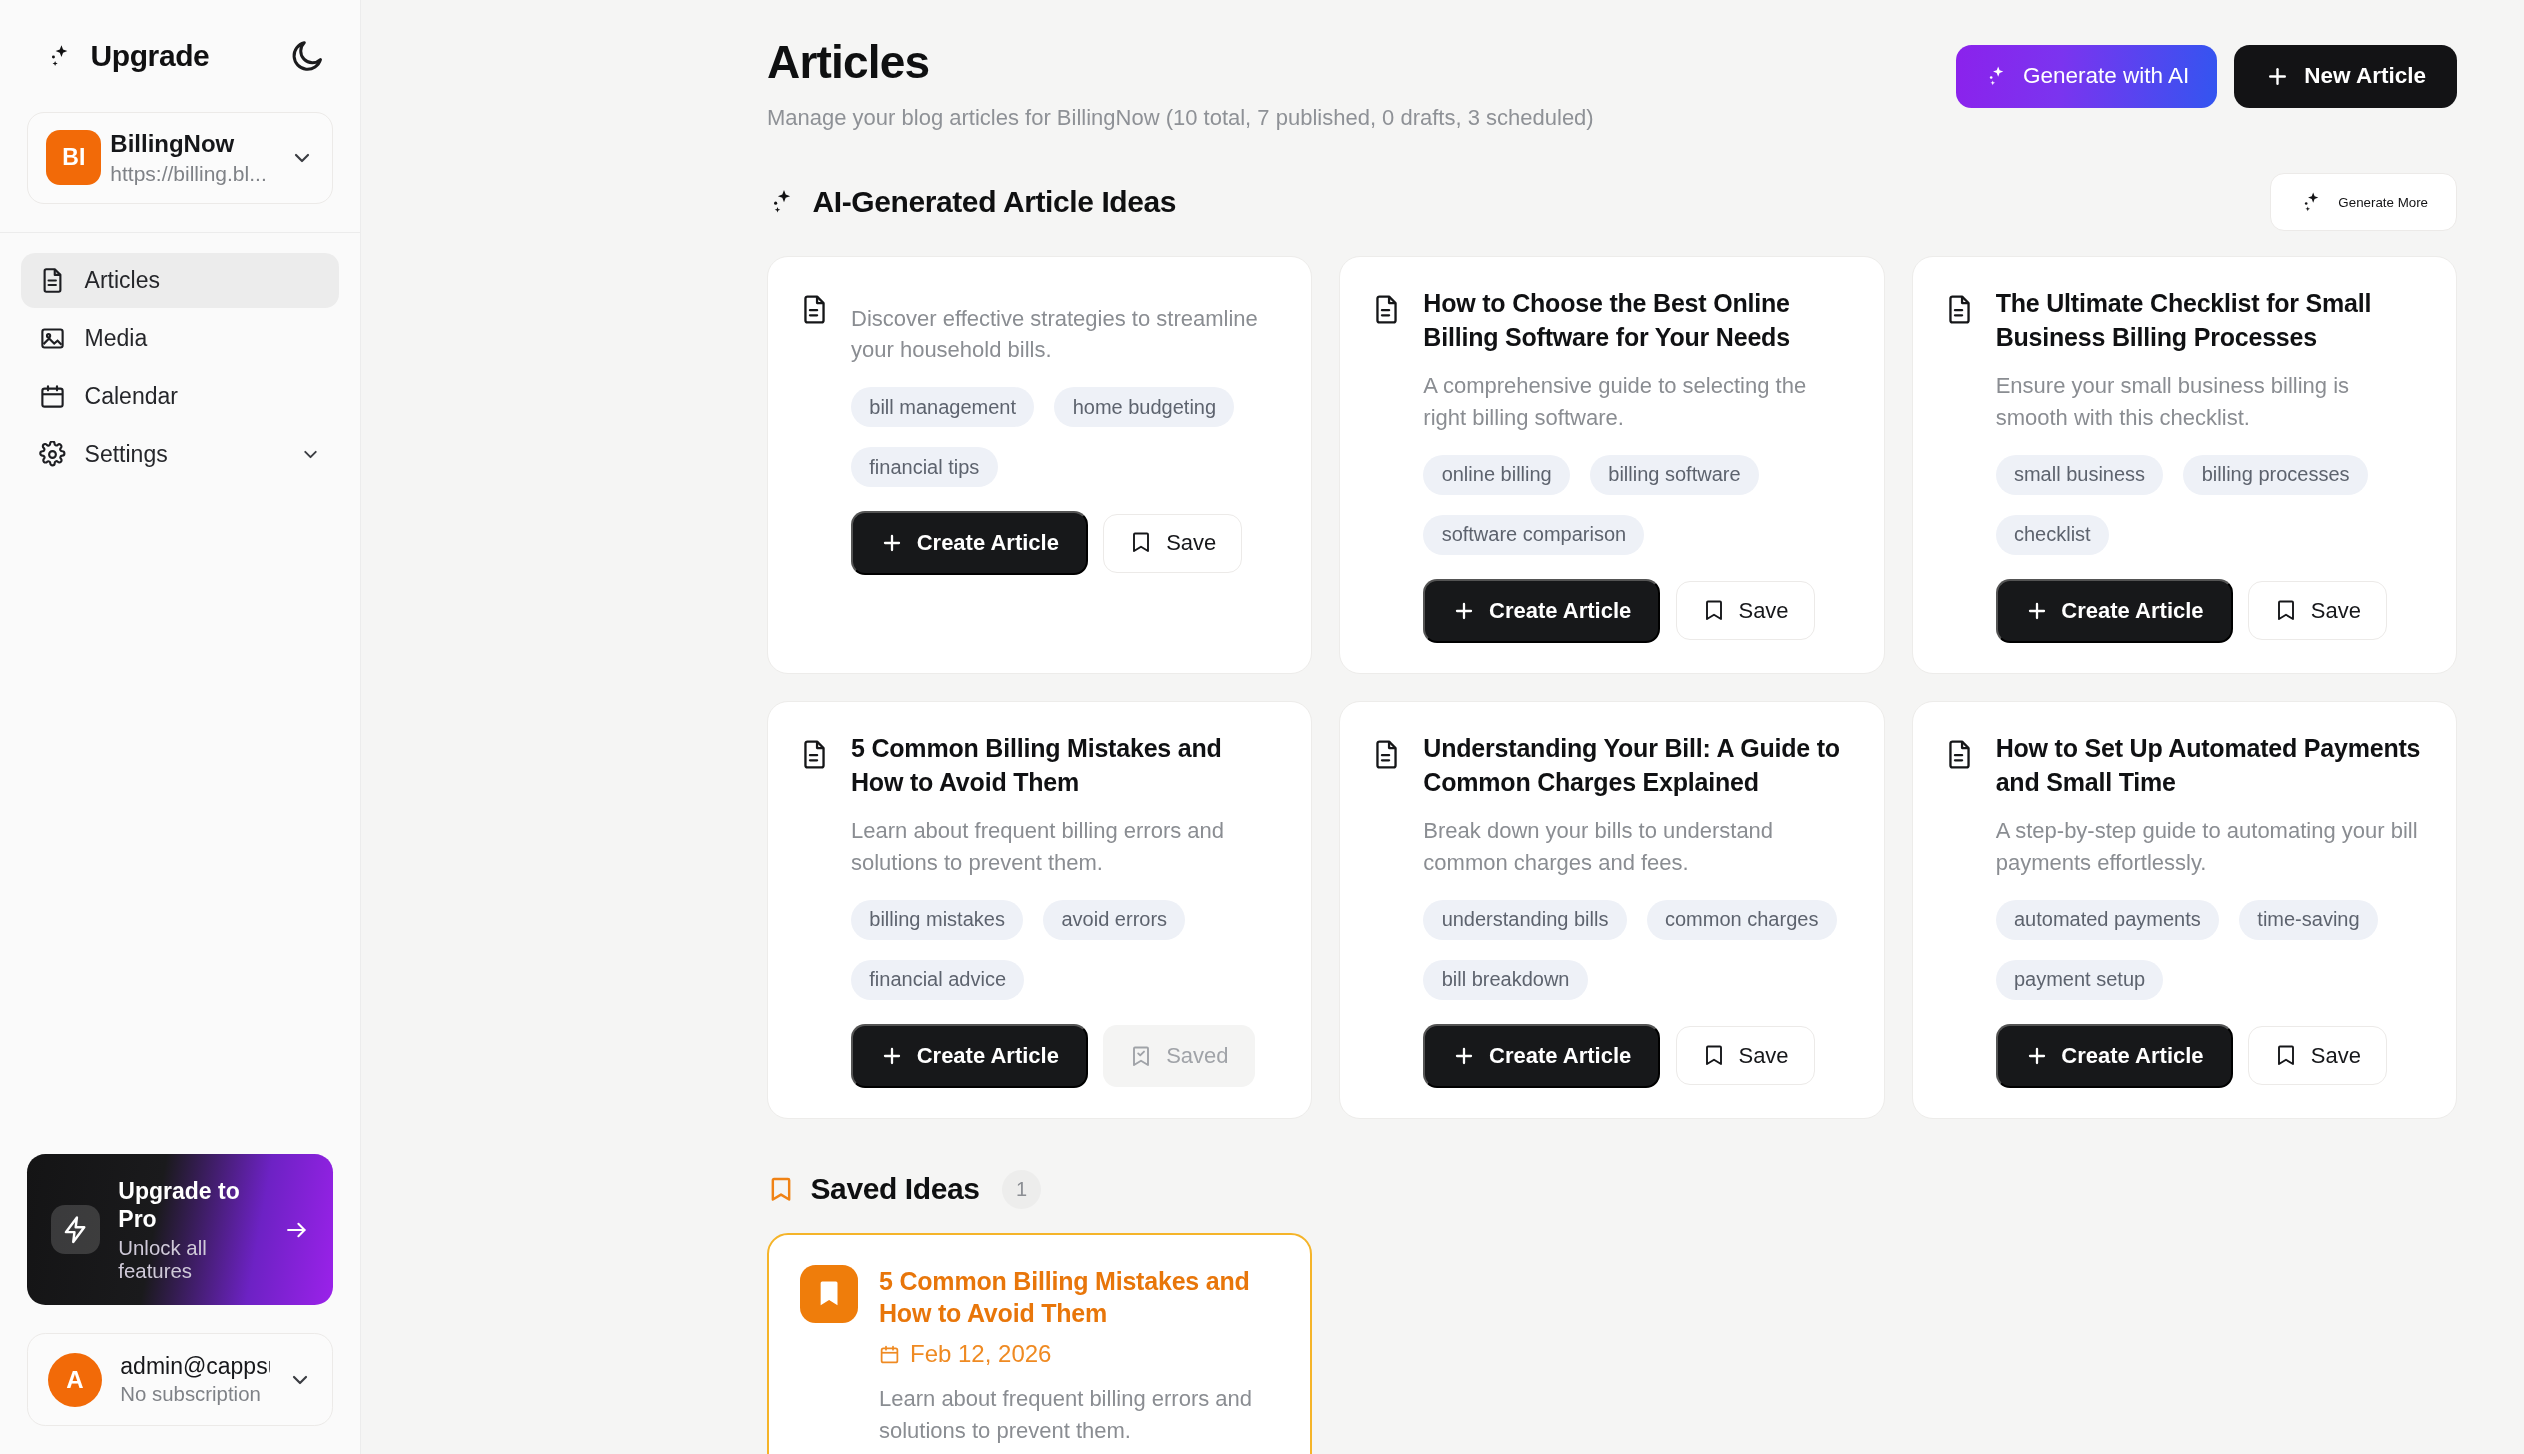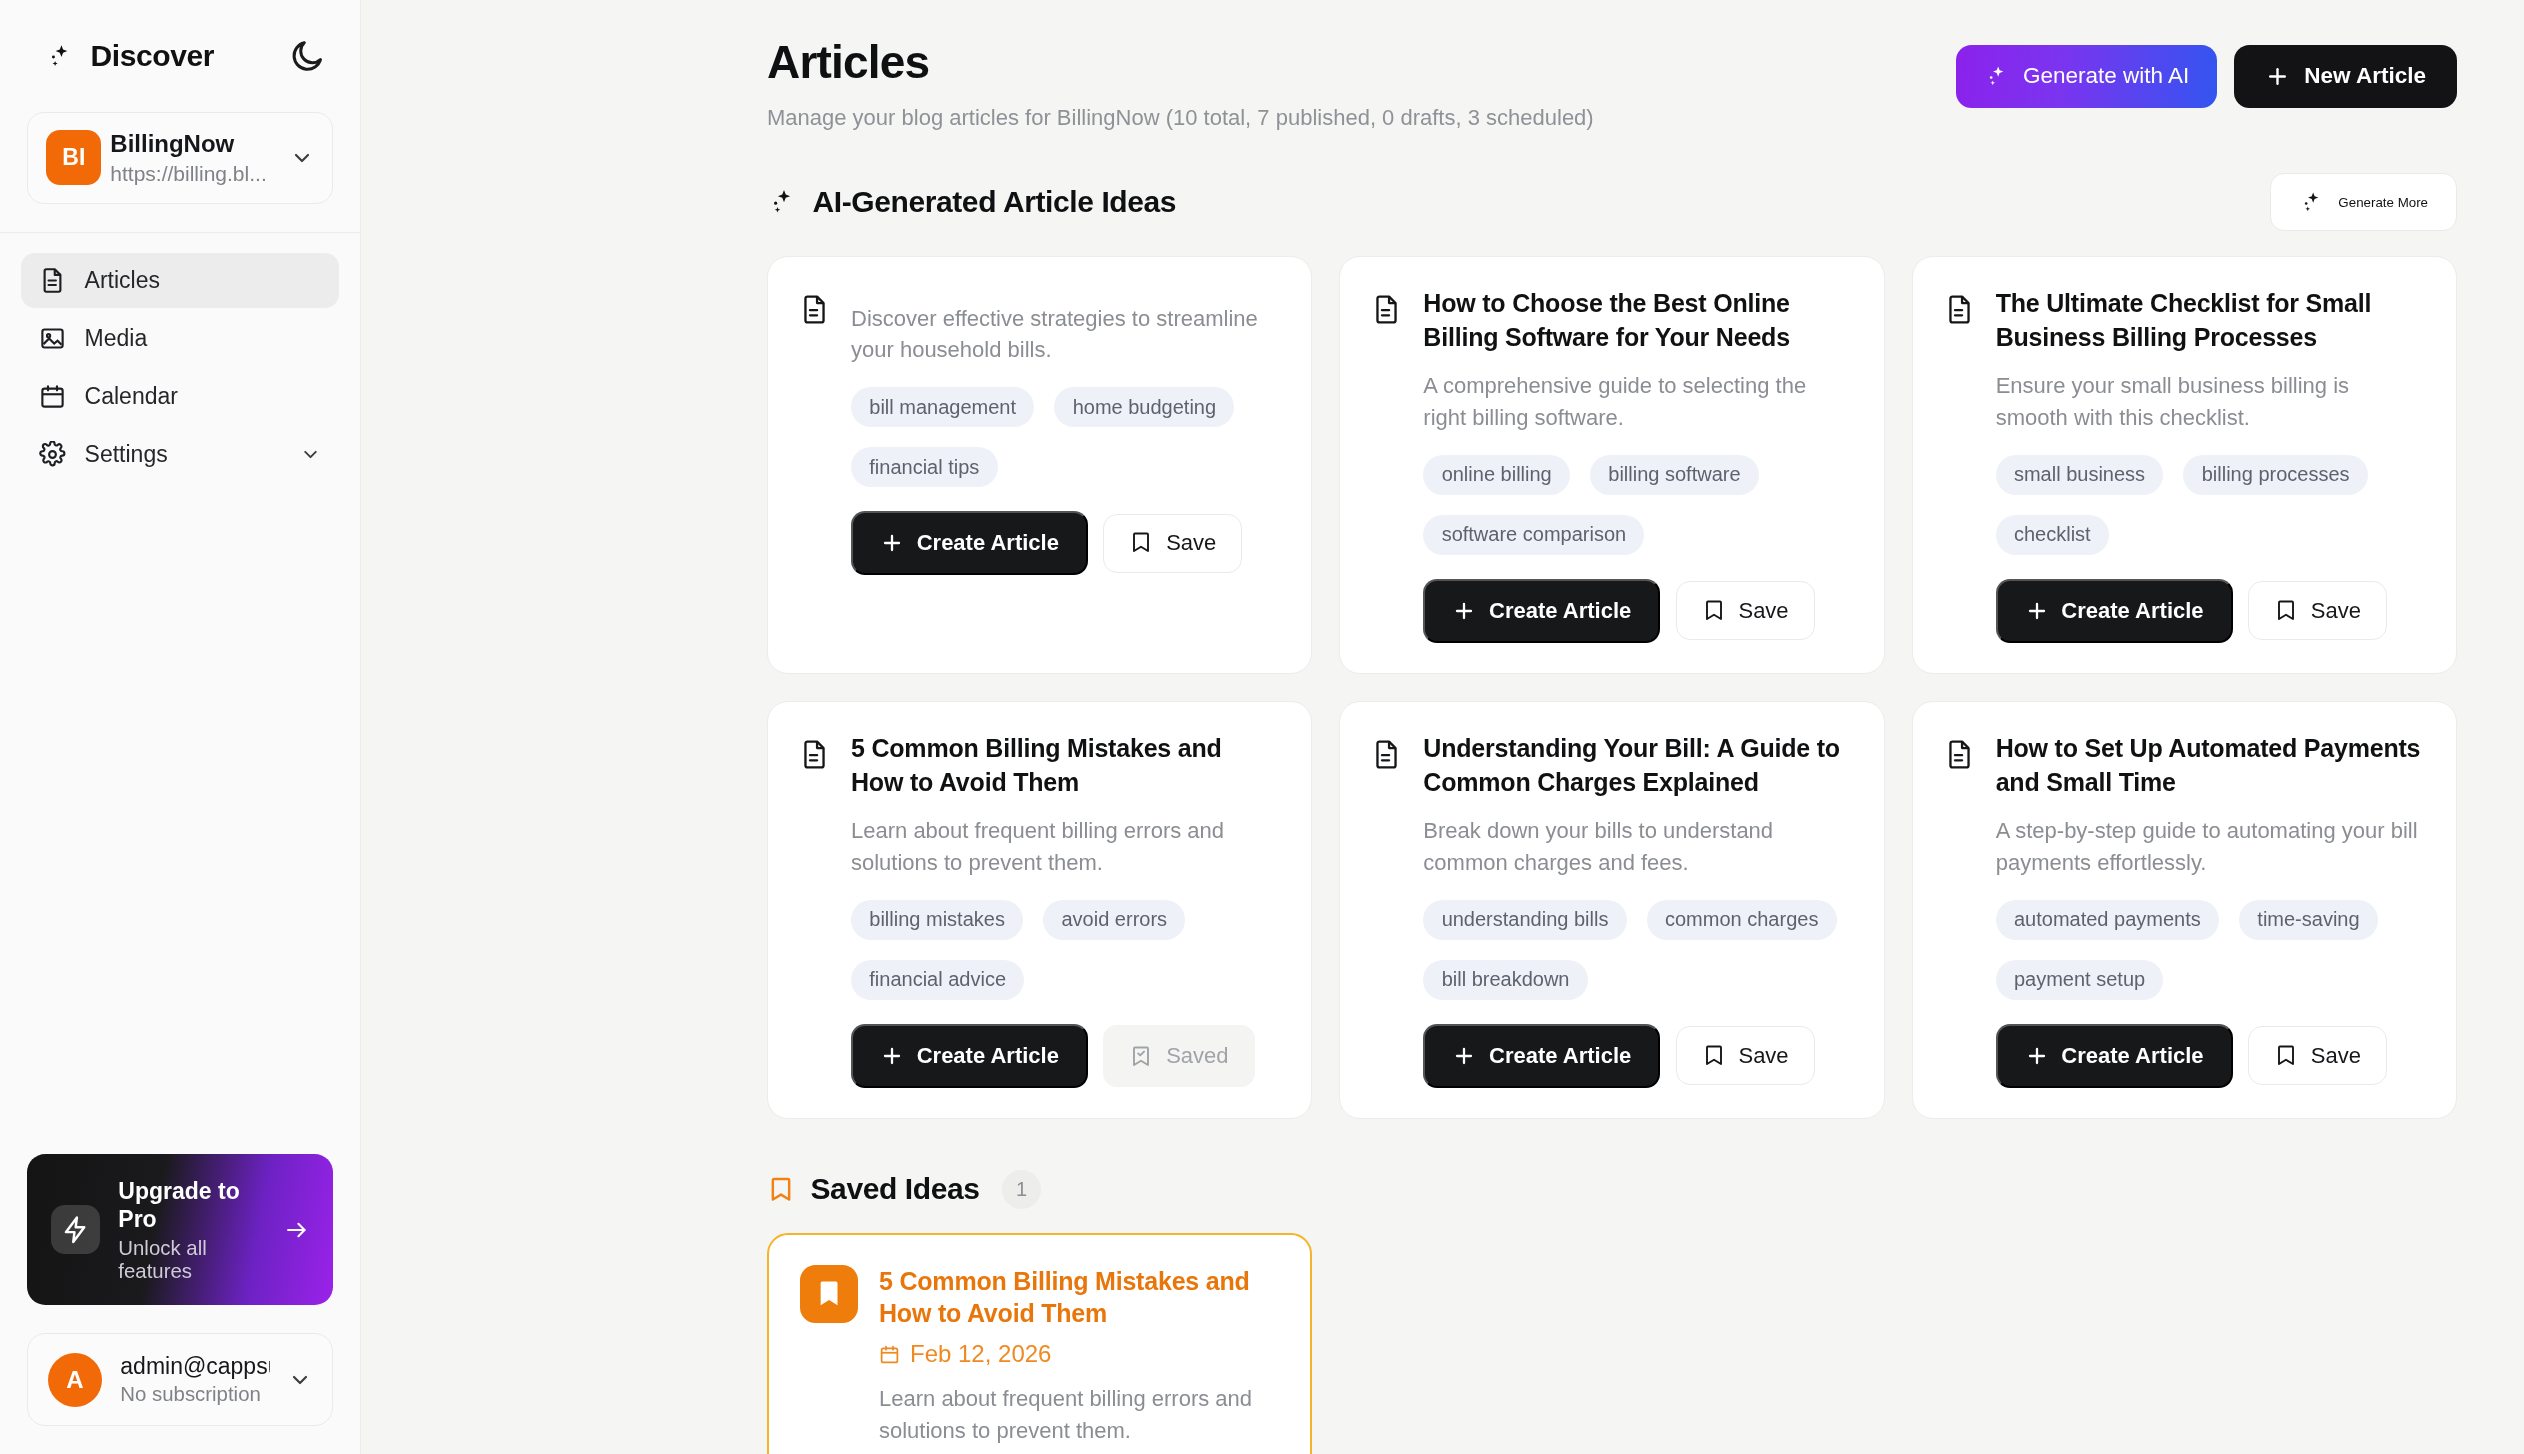--- a/index.html
+++ b/index.html
@@ -195,21 +195,21 @@
   <aside class="sidebar">
 
     <div class="brand-row">
       <span class="brand-spark">
         <svg viewBox="0 0 24 24" fill="currentColor">
             <path d="M13.5 3.2l1.25 3.3 3.3 1.25-3.3 1.25-1.25 3.3-1.25-3.3L9 7.75l3.25-1.25z"></path>
             <circle cx="7.3" cy="12.4" r="1.15"></circle>
             <path d="M8.6 15.4l.55 1.45 1.45.55-1.45.55-.55 1.45-.55-1.45L6.6 17.4l1.45-.55z"></path>
           </svg>
       </span>
-      <span class="brand-name">Discover</span>
+      <span class="brand-name">Upgrade</span>
       <span class="theme-toggle">
         <svg viewBox="0 0 24 24" fill="none" stroke="currentColor" stroke-width="1.9" stroke-linecap="round" stroke-linejoin="round" width="100%" height="100%">
             <path d="M20.5 14.2A8.5 8.5 0 1 1 10.3 3.6a6.9 6.9 0 0 0 10.2 10.6z"></path>
           </svg>
       </span>
     </div>
 
     <div class="site-card">
       <div class="site-badge">BI</div>
       <div class="site-text">

